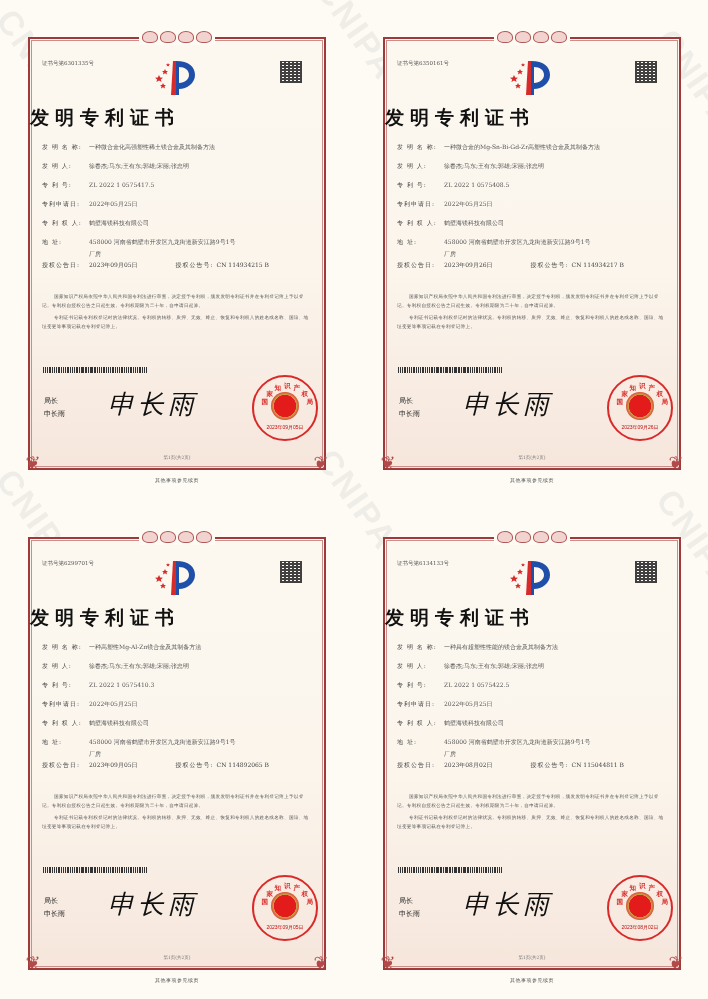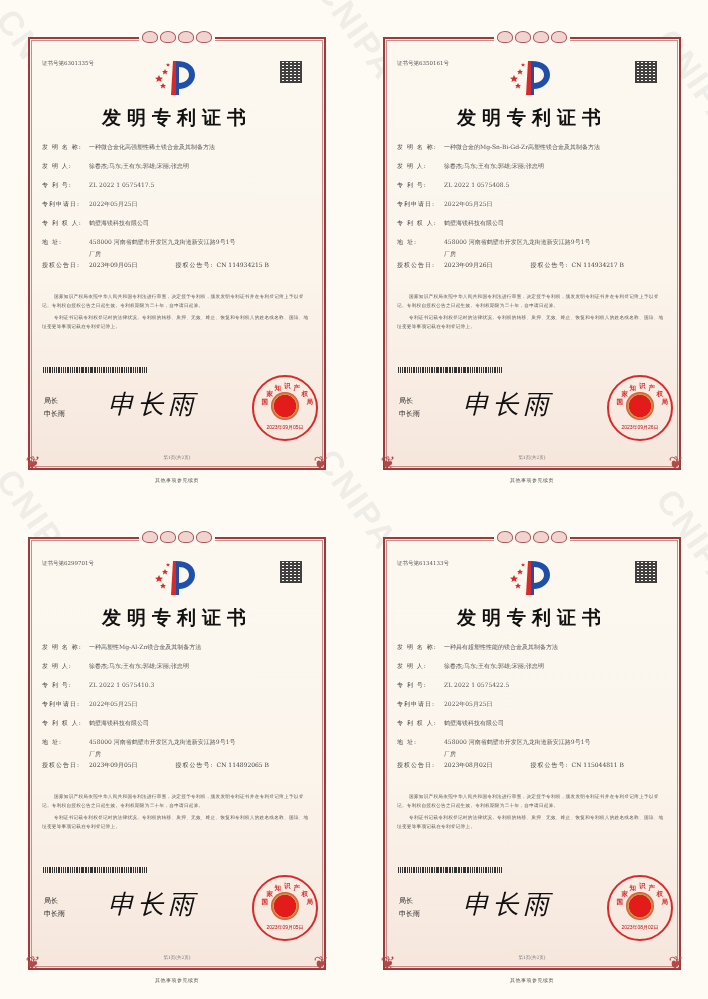--- a/index.html
+++ b/index.html
@@ -29,21 +29,21 @@
   .corner { position:absolute; width:18px; height:22px; color:#b24a4a; font-size:18px; line-height:22px; text-align:center; }
   .corner.bl { left:-6px; bottom:-6px; }
   .corner.br { right:-6px; bottom:-6px; }
   .cert-no { position:absolute; left:12px; top:21px; font-size:5.5px; color:#555; }
   .qr { position:absolute; right:22px; top:22px; width:22px; height:22px;
     background:
       repeating-linear-gradient(90deg,#222 0 2px,transparent 2px 4px),
       repeating-linear-gradient(0deg,#222 0 2px,#fff 2px 3px);
     opacity:.85; }
   .logo { position:absolute; left:50%; top:20px; width:44px; height:38px; transform:translateX(-50%); }
-  .title { position:absolute; top:66px; left:0; right:0; text-align:center;
+  .title { position:absolute; top:66px; left:0; right:0; text-align:left;
     font-family:"DejaVu Sans", sans-serif; font-size:19px; letter-spacing:6px; color:#111; font-weight:bold; }
   .fields { position:absolute; left:12px; right:10px; top:104px; font-size:6px; color:#444; }
   .row { display:flex; height:19px; align-items:flex-start; }
   .row .lbl { width:47px; letter-spacing:1px; white-space:nowrap; color:#444; }
   .row .val { flex:1; color:#555; white-space:nowrap; overflow:hidden; }
   .row.addr { height:12px; }
   .addr2 { padding-left:47px; height:11px; font-size:6px; color:#555; }
   .row.grant .val2lbl { margin-left:38px; letter-spacing:1px; }
   .para { position:absolute; left:12px; right:14px; top:253px; font-size:4.6px; line-height:9px; color:#555; text-indent:12px; letter-spacing:0.3px; }
   .para p { margin:0 0 3px 0; }

